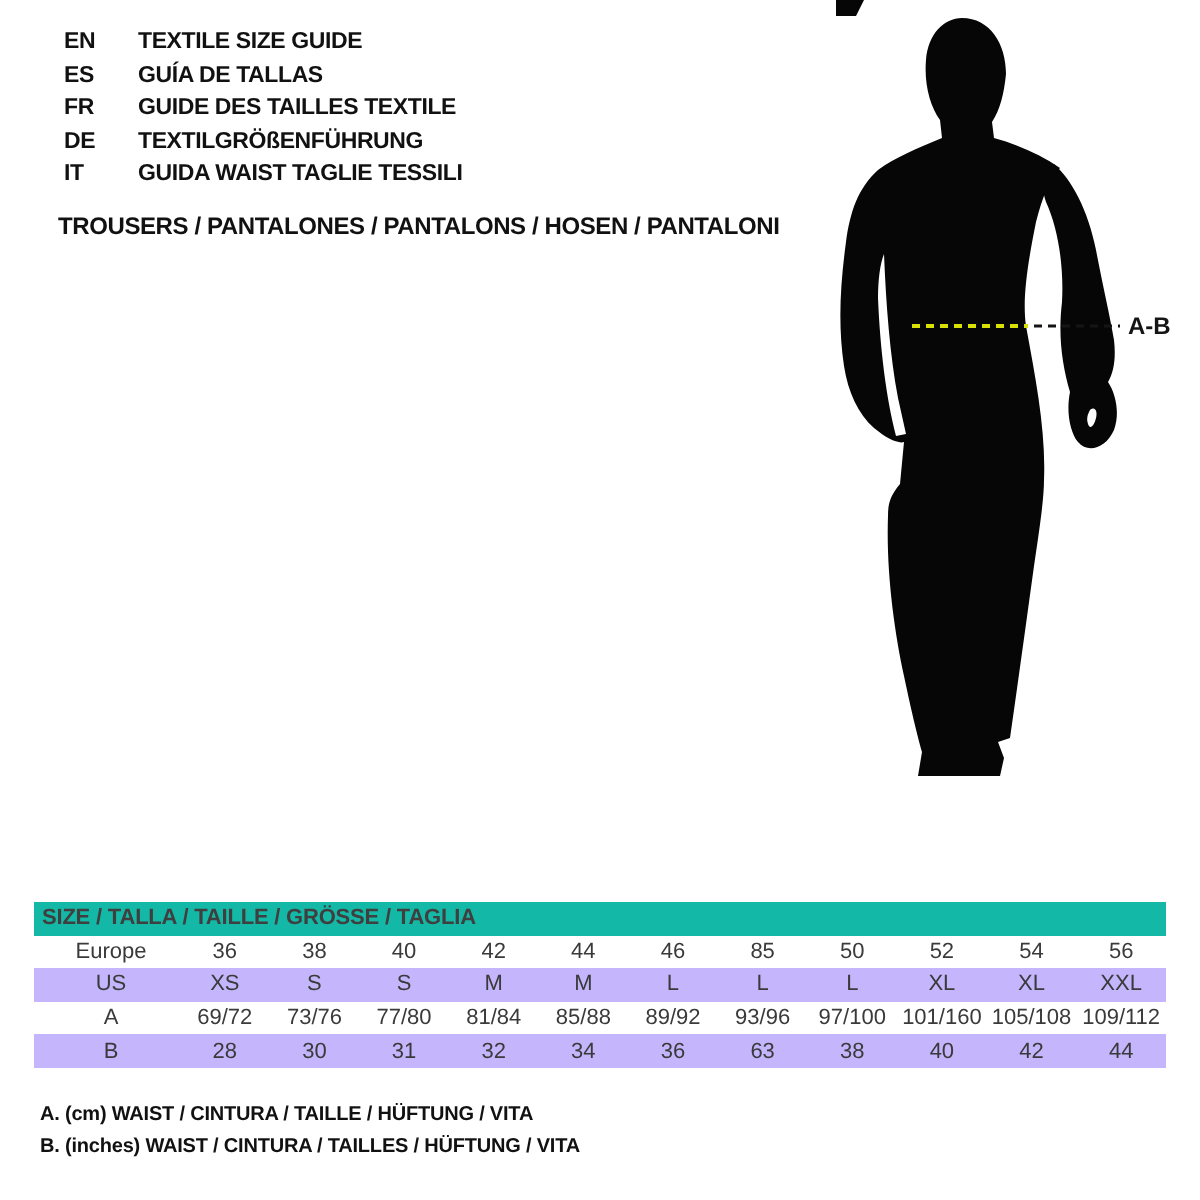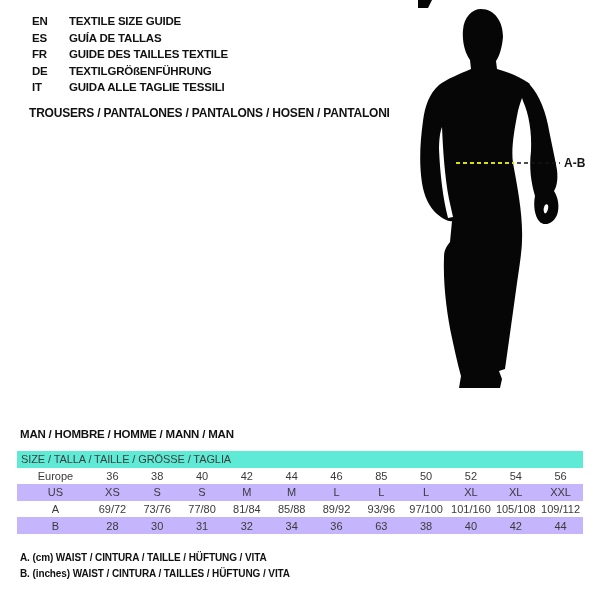--- a/index.html
+++ b/index.html
@@ -18,22 +18,22 @@
     letter-spacing:-0.2px;white-space:nowrap;
   }
   
   .figure{position:absolute;left:0;top:0;width:600px;height:420px;}
   .ab-text{font-family:"Liberation Sans",sans-serif;font-size:12px;font-weight:600;fill:#151515;}
   
   .section-heading{position:absolute;left:20px;top:428px;font-weight:bold;font-size:11.5px;letter-spacing:-0.2px;}
   
   .size-table{position:absolute;left:17px;top:451px;width:566px;font-size:11px;color:#3a3a3a;}
   .thead-row{
-    background:#5eead4;height:16.6px;display:flex;align-items:center;
-    padding-left:4px;color:#3f3f3f;font-size:11px;letter-spacing:-0.1px;
+    background:#14b8a6;height:16.6px;display:flex;align-items:center;
+    padding-left:4px;color:#3f3f3f;font-size:11px;letter-spacing:-0.1px;font-weight:bold;
   }
   .trow{display:grid;grid-template-columns:73px repeat(11,1fr);height:16.6px;align-items:center;}
   .row-alt{background:#c4b5fd;}
   .tlabel{padding-left:4px;text-align:center;white-space:nowrap;}
   .tcell{text-align:center;white-space:nowrap;}
   
   .footnotes{position:absolute;left:20px;top:550px;font-weight:bold;font-size:10px;line-height:16.3px;letter-spacing:-0.1px;}
 </style>
 </head>
 <body>
@@ -52,21 +52,21 @@
     <div class="lang-row">
       <span class="lang-code">FR</span>
       <span class="lang-label">GUIDE DES TAILLES TEXTILE</span>
     </div>
     <div class="lang-row">
       <span class="lang-code">DE</span>
       <span class="lang-label">TEXTILGRÖßENFÜHRUNG</span>
     </div>
     <div class="lang-row">
       <span class="lang-code">IT</span>
-      <span class="lang-label">GUIDA ALLE TAGLIE TESSILI</span>
+      <span class="lang-label">GUIDA WAIST TAGLIE TESSILI</span>
     </div>
   </div>
 
   <div class="product-heading">TROUSERS / PANTALONES / PANTALONS / HOSEN / PANTALONI</div>
 
   <svg class="figure" viewBox="0 0 600 420" aria-hidden="true">
 
     <path fill="#060606" d="M418,0 L432,0 L428,8 L418,8 Z"></path>
 
     <path fill="#060606" d="
@@ -124,21 +124,20 @@
     <path fill="#ffffff" d="
       M545,205 C547,203 549,205 548,209 C547,213 545,215 544,212 C543,209 544,207 545,205 Z"></path>
 
     <line x1="456" y1="163" x2="514" y2="163" stroke="#d9e005" stroke-width="2" stroke-dasharray="4 3"></line>
 
     <line x1="517" y1="163" x2="560" y2="163" stroke="#151515" stroke-width="1.4" stroke-dasharray="4 3"></line>
 
     <text class="ab-text" x="564" y="167">A-B</text>
   </svg>
 
-  <div class="section-heading">MAN / HOMBRE / HOMME / MANN / MAN</div>
 
   <div class="size-table">
     <div class="thead-row">SIZE / TALLA / TAILLE / GRÖSSE / TAGLIA</div>
 
     <div class="trow">
       <span class="tlabel">Europe</span>
       <span class="tcell">36</span>
       <span class="tcell">38</span>
       <span class="tcell">40</span>
       <span class="tcell">42</span>

